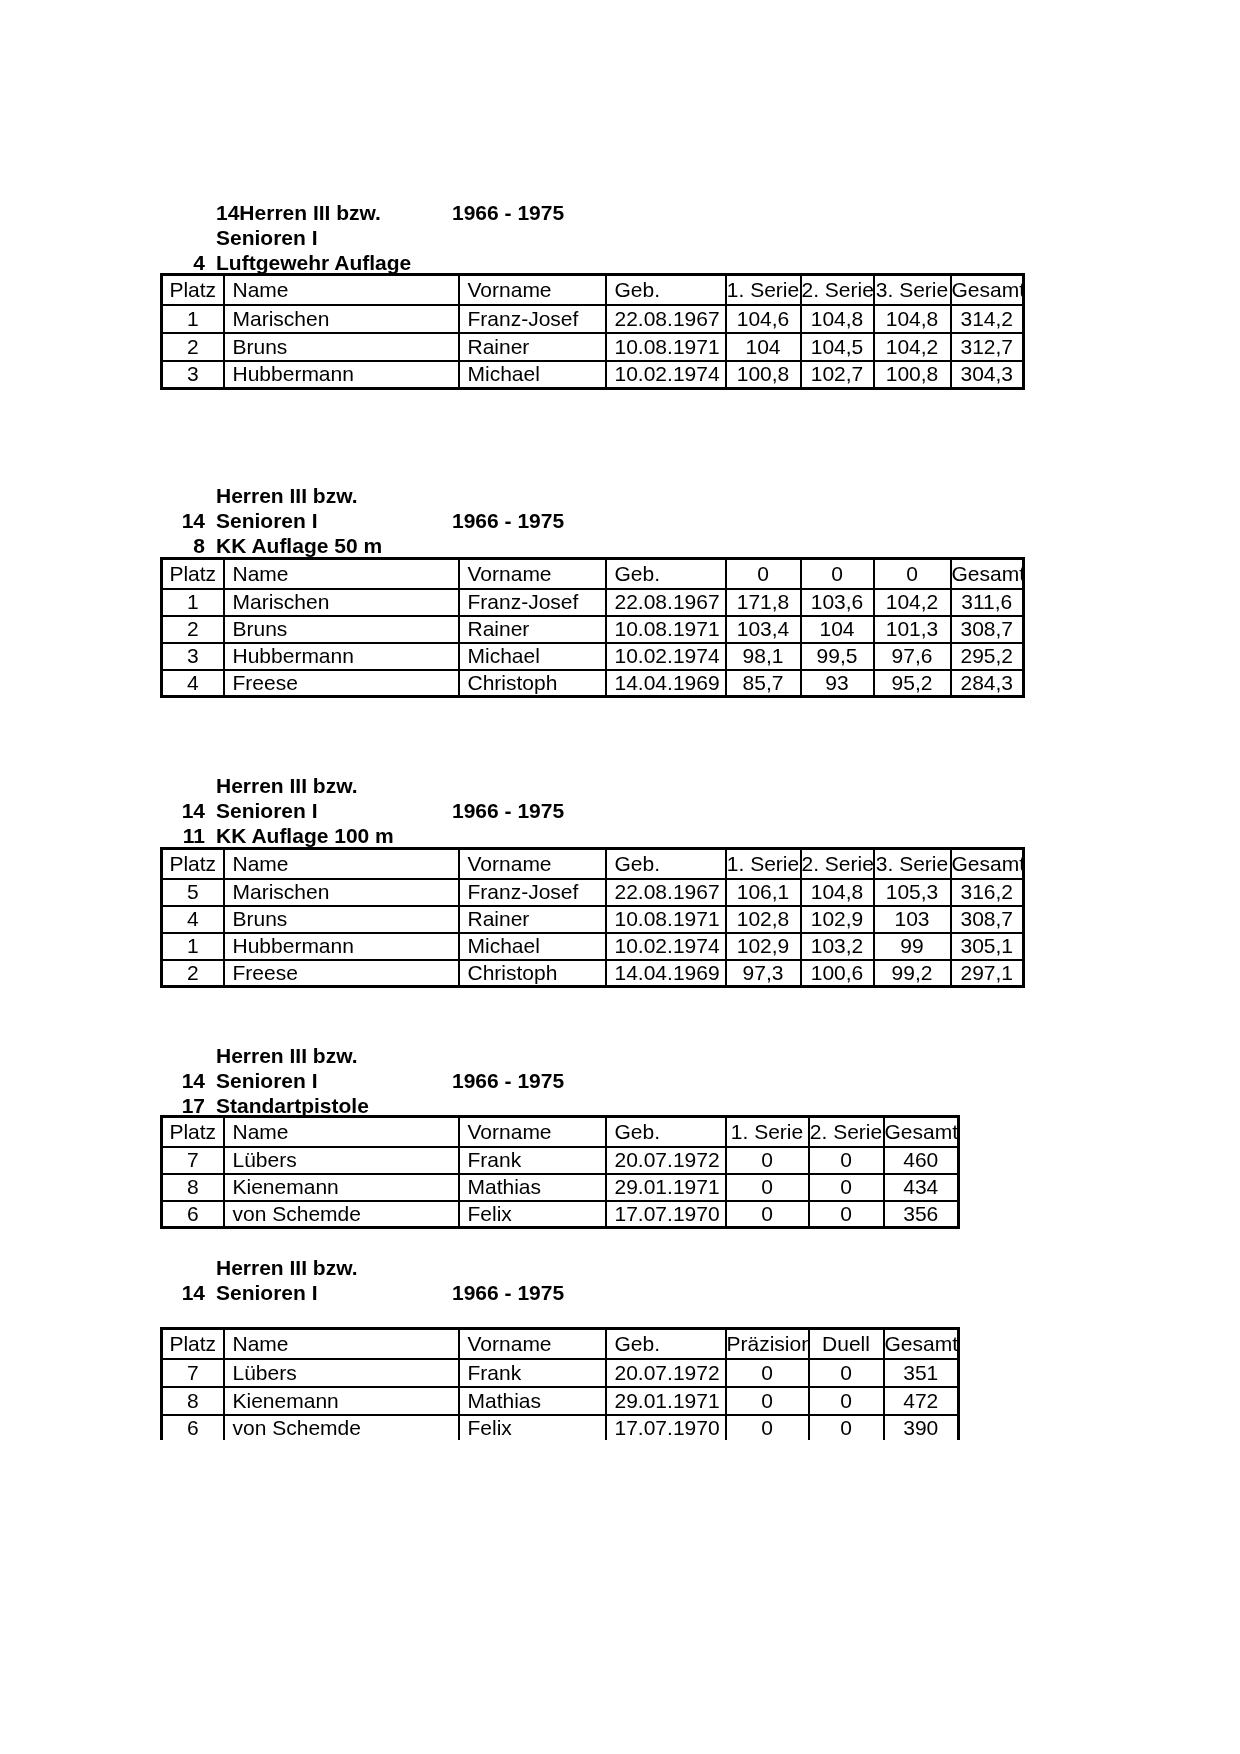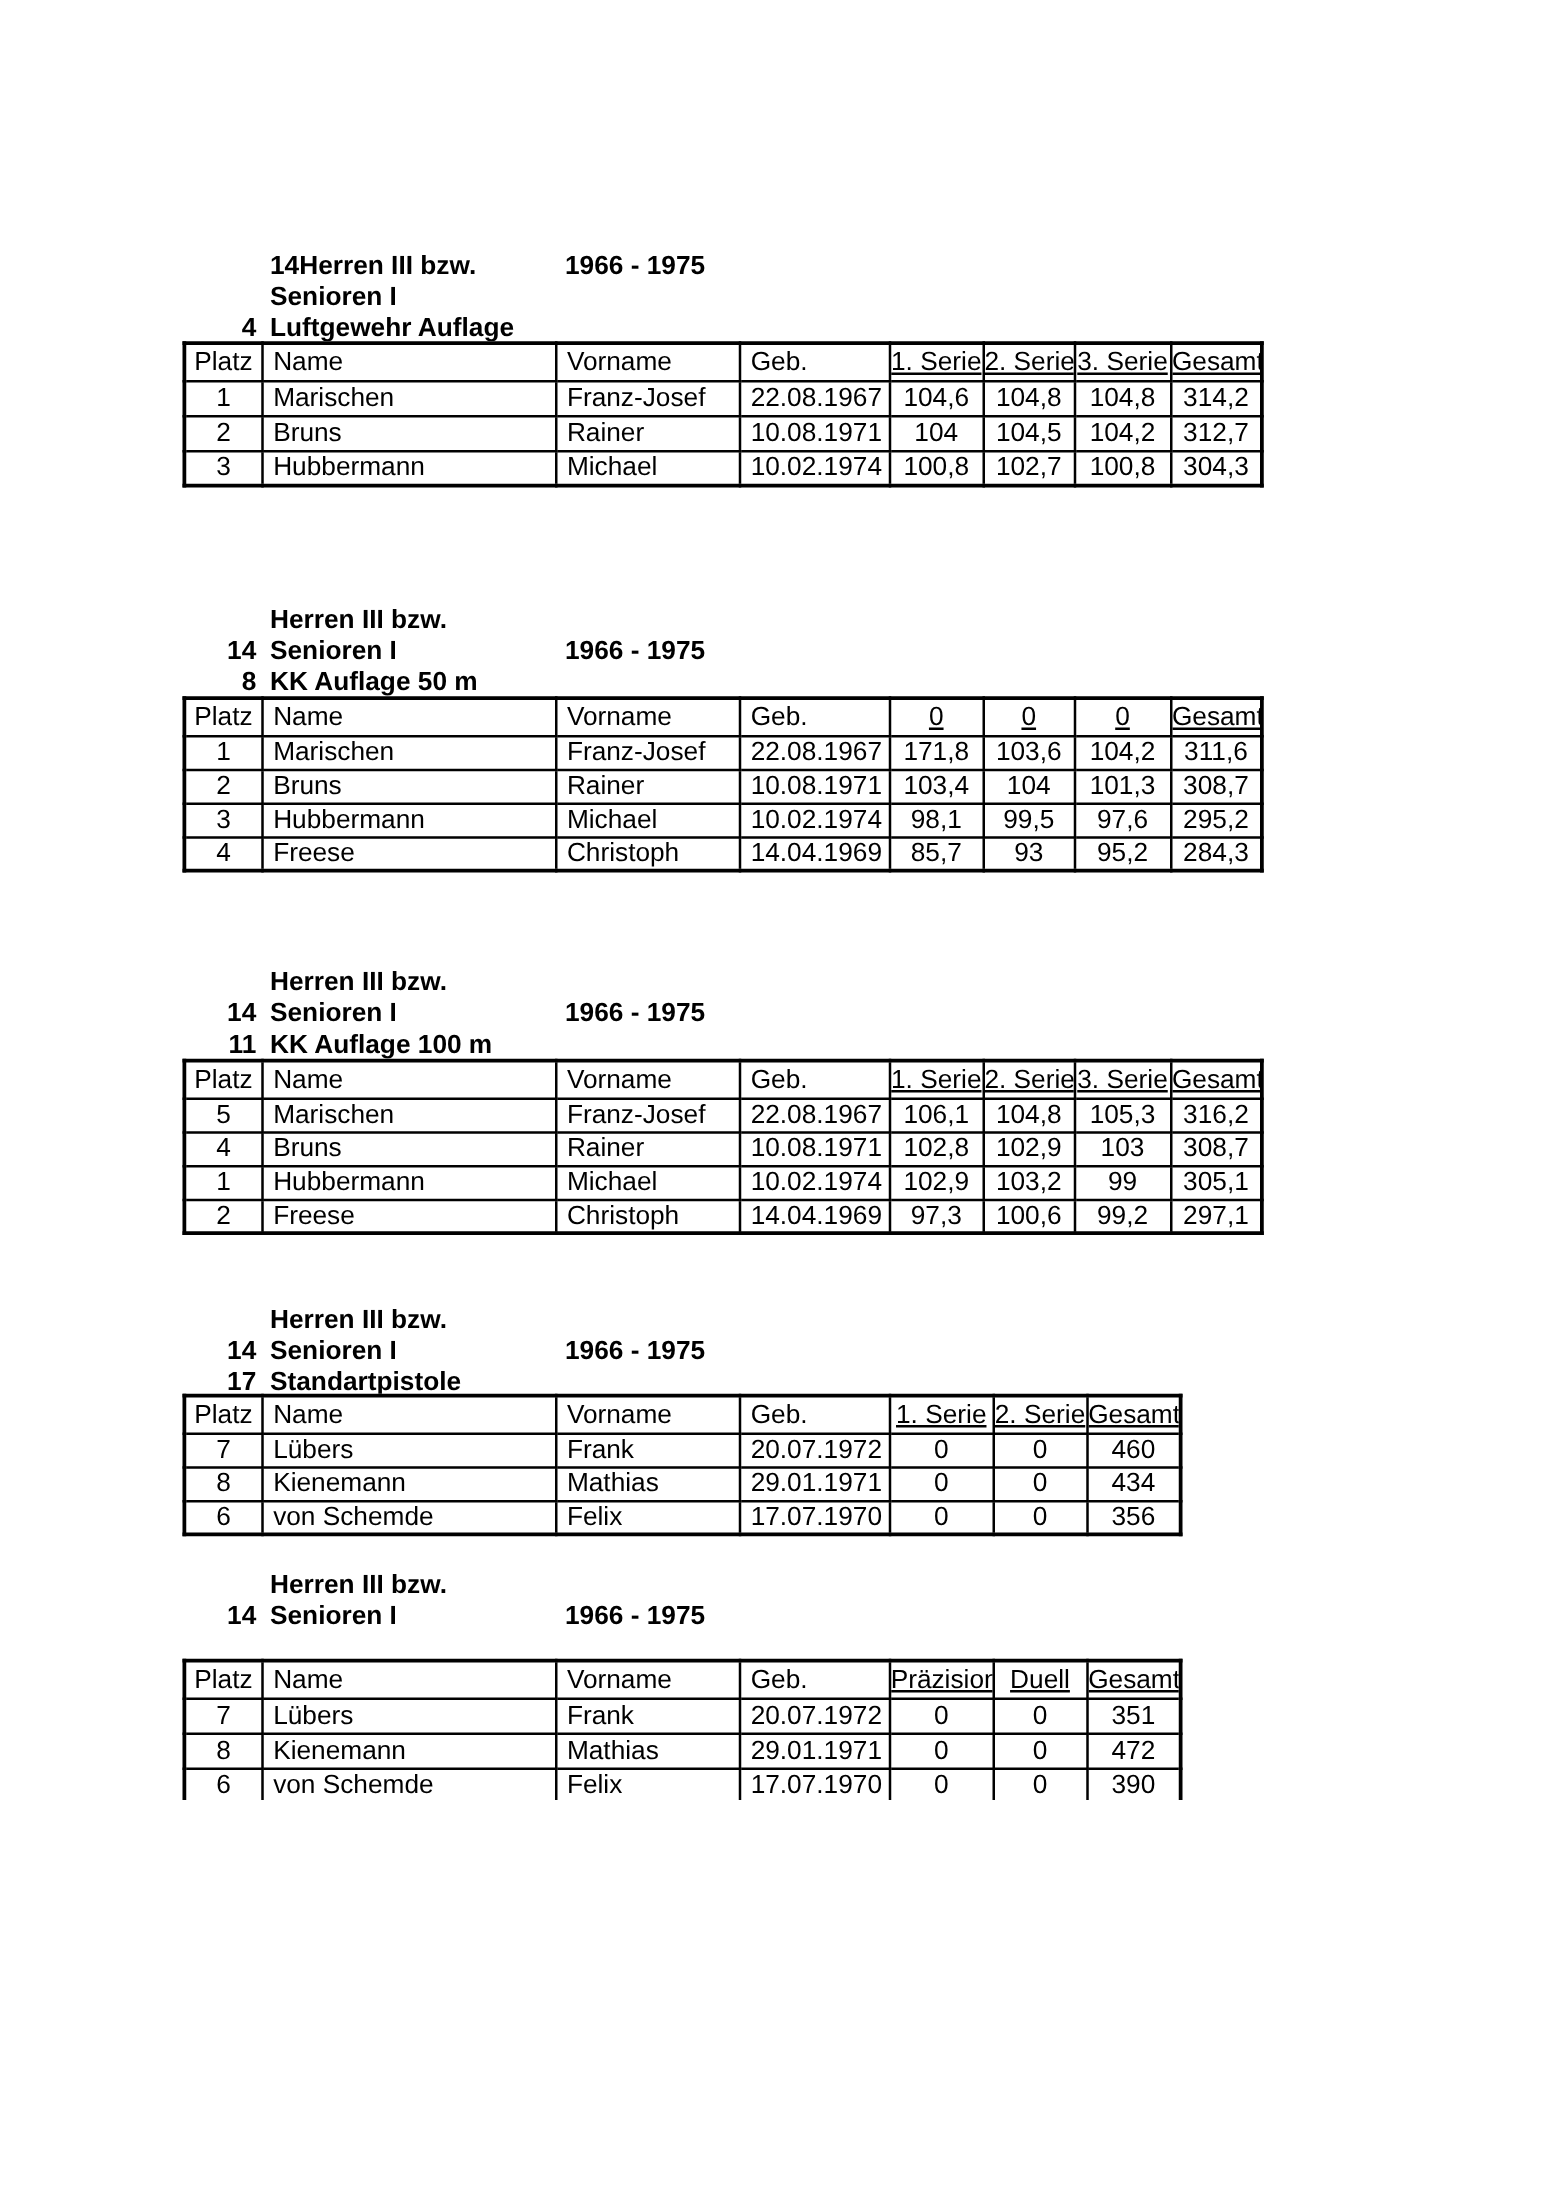--- a/index.html
+++ b/index.html
@@ -15,30 +15,30 @@
   }
   .h-label{
     position:absolute;left:216px;font-weight:700;font-size:21px;
     line-height:25px;white-space:nowrap;
   }
   .h-year{
     position:absolute;left:452px;font-weight:700;font-size:21px;
     line-height:25px;white-space:nowrap;
   }
   table.results{
-    position:absolute;left:146px;border-collapse:collapse;table-layout:fixed;
+    position:absolute;left:160px;border-collapse:collapse;table-layout:fixed;
     background:#ffffff;border:3px solid #000000;
   }
   table.results th, table.results td{
     border:2px solid #000000;font-size:21px;font-weight:400;
     padding:0;overflow:hidden;white-space:nowrap;vertical-align:middle;
   }
   .lft{text-align:left;padding-left:8px !important;}
   .ctr{text-align:center;}
-  th.small{font-size:16px;text-decoration:underline;}
+  th.small{font-size:16px;}
 </style>
 </head>
 <body>
 
 <div class="page" id="page">
     <div>
       <div class="sec-heading" style="top: 200px;">
         <div class="h-line">
           <span class="h-label">14Herren III bzw.</span>
           <span class="h-year">1966 - 1975</span>

